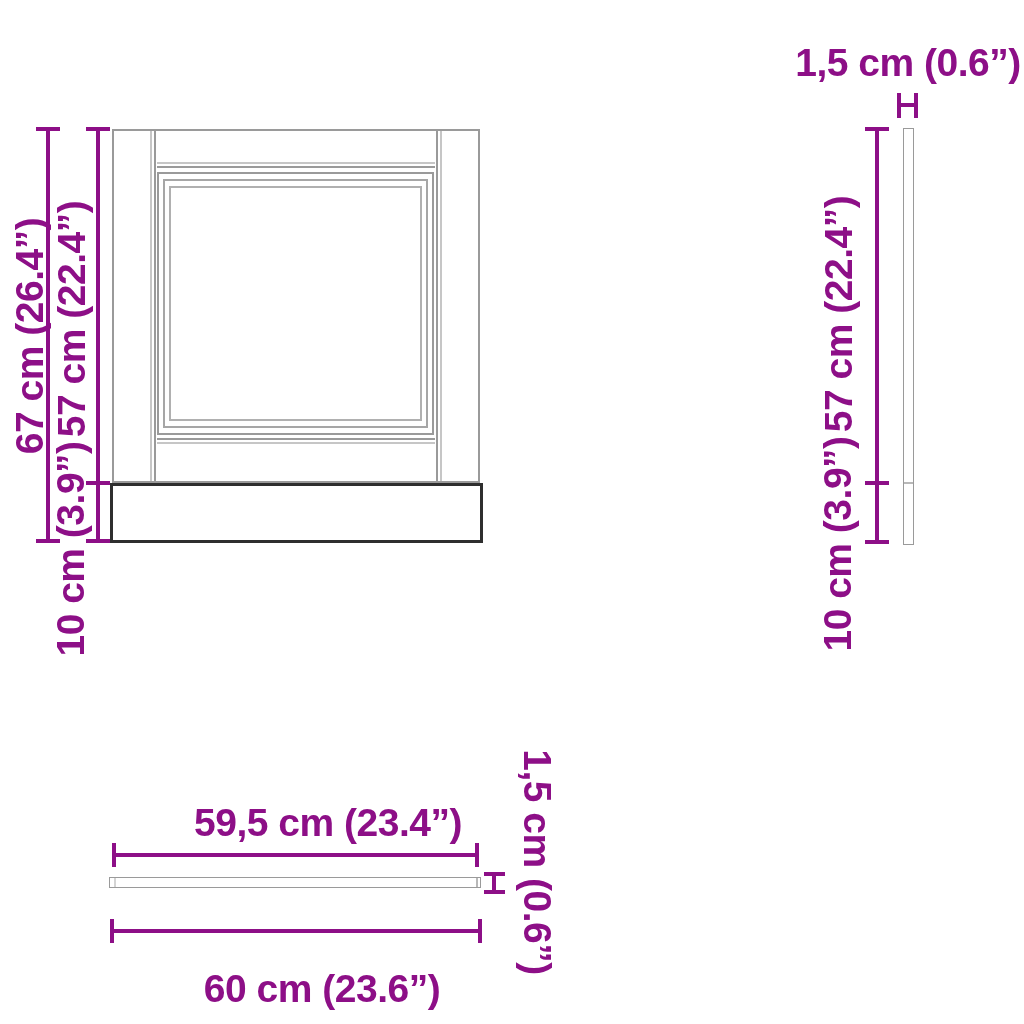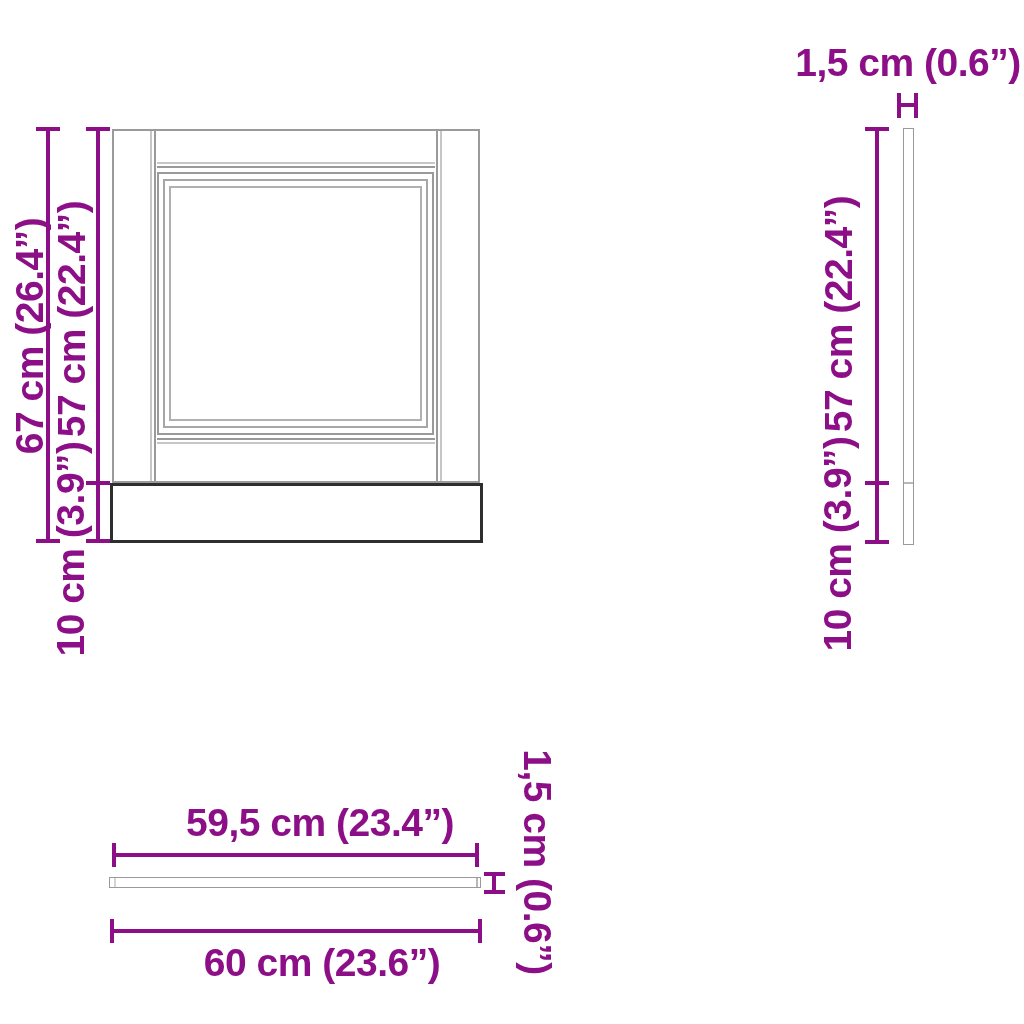--- a/index.html
+++ b/index.html
@@ -90,26 +90,26 @@
 
   <div>
 
     <div class="box thin" style="left:109px;top:877px;width:372px;height:11px;"></div>
     <div class="seam faint" style="left:114px;top:878px;width:2px;height:9px;"></div>
     <div class="seam" style="left:476px;top:878px;width:2px;height:9px;"></div>
 
     <div class="dim" style="left:114px;top:853px;width:364px;height:4px;"></div>
     <div class="dim" style="left:112px;top:843px;width:4px;height:24px;"></div>
     <div class="dim" style="left:475px;top:843px;width:4px;height:24px;"></div>
-    <div class="lbl c" style="left:320px;top:822px;">59,5 cm (23.4”)</div>
+    <div class="lbl c" style="left:328px;top:822px;">59,5 cm (23.4”)</div>
 
     <div class="dim" style="left:112px;top:929px;width:370px;height:4px;"></div>
     <div class="dim" style="left:110px;top:919px;width:4px;height:24px;"></div>
     <div class="dim" style="left:478px;top:919px;width:4px;height:24px;"></div>
-    <div class="lbl c" style="left:322px;top:962px;">60 cm (23.6”)</div>
+    <div class="lbl c" style="left:322px;top:988px;">60 cm (23.6”)</div>
 
     <div>
       <div class="dim" style="left:484px;top:872px;width:21px;height:4px;"></div>
       <div class="dim" style="left:484px;top:890px;width:21px;height:4px;"></div>
       <div class="dim" style="left:492px;top:872px;width:4px;height:22px;"></div>
     </div>
     <div class="lbl cw" style="left:537px;top:862px;">1,5 cm (0.6”)</div>
   </div>
 
 </div>

